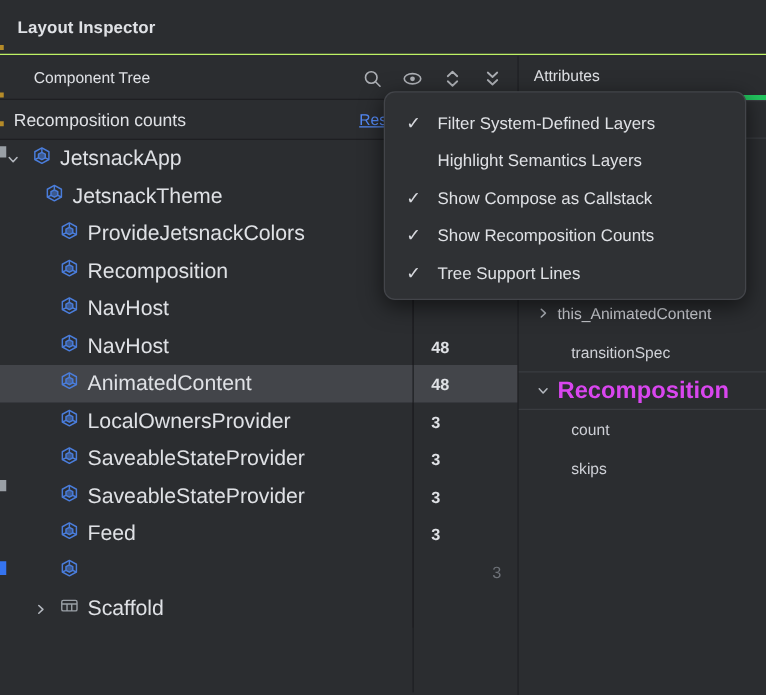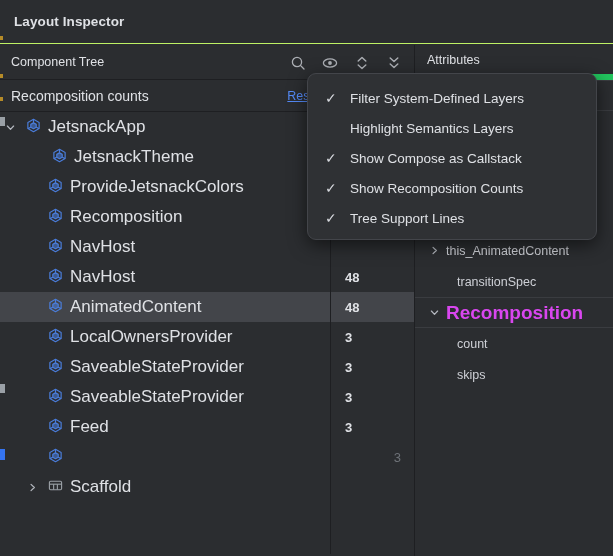--- a/index.html
+++ b/index.html
@@ -66,20 +66,21 @@
     height: 35px;
     border-bottom: 1px solid #1e1f22;
     display: flex;
     align-items: center;
     box-sizing: border-box;
     padding-left: 11px;
   }
   .tree-header .label {
     font-size: 12.5px;
     color: #dfe1e5;
+    margin-left: 16px;
   }
   .tree-actions {
     position: absolute;
     right: 10px; top: 0;
     height: 35px;
     display: flex;
     align-items: center;
     gap: 12px;
   }
   .ticon {
@@ -169,21 +170,21 @@
   .count-col-divider {
     position: absolute;
     left: 330px; top: 0;
     width: 1px; height: 442px;
     background: #1e1f22;
   }
 
   
   .attr-header {
     height: 35px;
-    border-bottom: 6px solid #22c55e;
+    border-bottom: 4px solid #22c55e;
     display: flex;
     align-items: center;
     box-sizing: border-box;
     padding-left: 12px;
   }
   .attr-header .label { font-size: 12.5px; color: #dfe1e5; }
   .attr-row {
     height: 31px;
     display: flex;
     align-items: center;
@@ -327,21 +328,21 @@
                   <line x1="2" y1="11.3" x2="5.1" y2="9.9"></line>
                   <line x1="14" y1="11.3" x2="10.9" y2="9.9"></line>
                 </svg></span>
               <span class="nlabel">JetsnackApp</span>
             </span>
             <span class="count-cell">
               <span class="cval"></span>
             </span>
           </div>
           <div class="tree-row">
-            <span class="node" style="left:52px;align-items:flex-end;">
+            <span class="node" style="left:36px;align-items:flex-end;">
               <span><svg width="15" height="15" viewBox="0 0 16 16" fill="none" stroke="#4a7ddb" stroke-width="1.25" stroke-linejoin="round">
                   <path d="M8 1.4 L14 4.7 L14 11.3 L8 14.6 L2 11.3 L2 4.7 Z"></path>
                   <path d="M8 5.2 L10.9 6.8 L10.9 9.9 L8 11.5 L5.1 9.9 L5.1 6.8 Z" fill="#4a7ddb" stroke="none" opacity="0.55"></path>
                   <path d="M8 5.2 L10.9 6.8 L10.9 9.9 L8 11.5 L5.1 9.9 L5.1 6.8 Z"></path>
                   <line x1="8" y1="1.4" x2="8" y2="5.2"></line>
                   <line x1="2" y1="11.3" x2="5.1" y2="9.9"></line>
                   <line x1="14" y1="11.3" x2="10.9" y2="9.9"></line>
                 </svg></span>
               <span class="nlabel">JetsnackTheme</span>
             </span>

